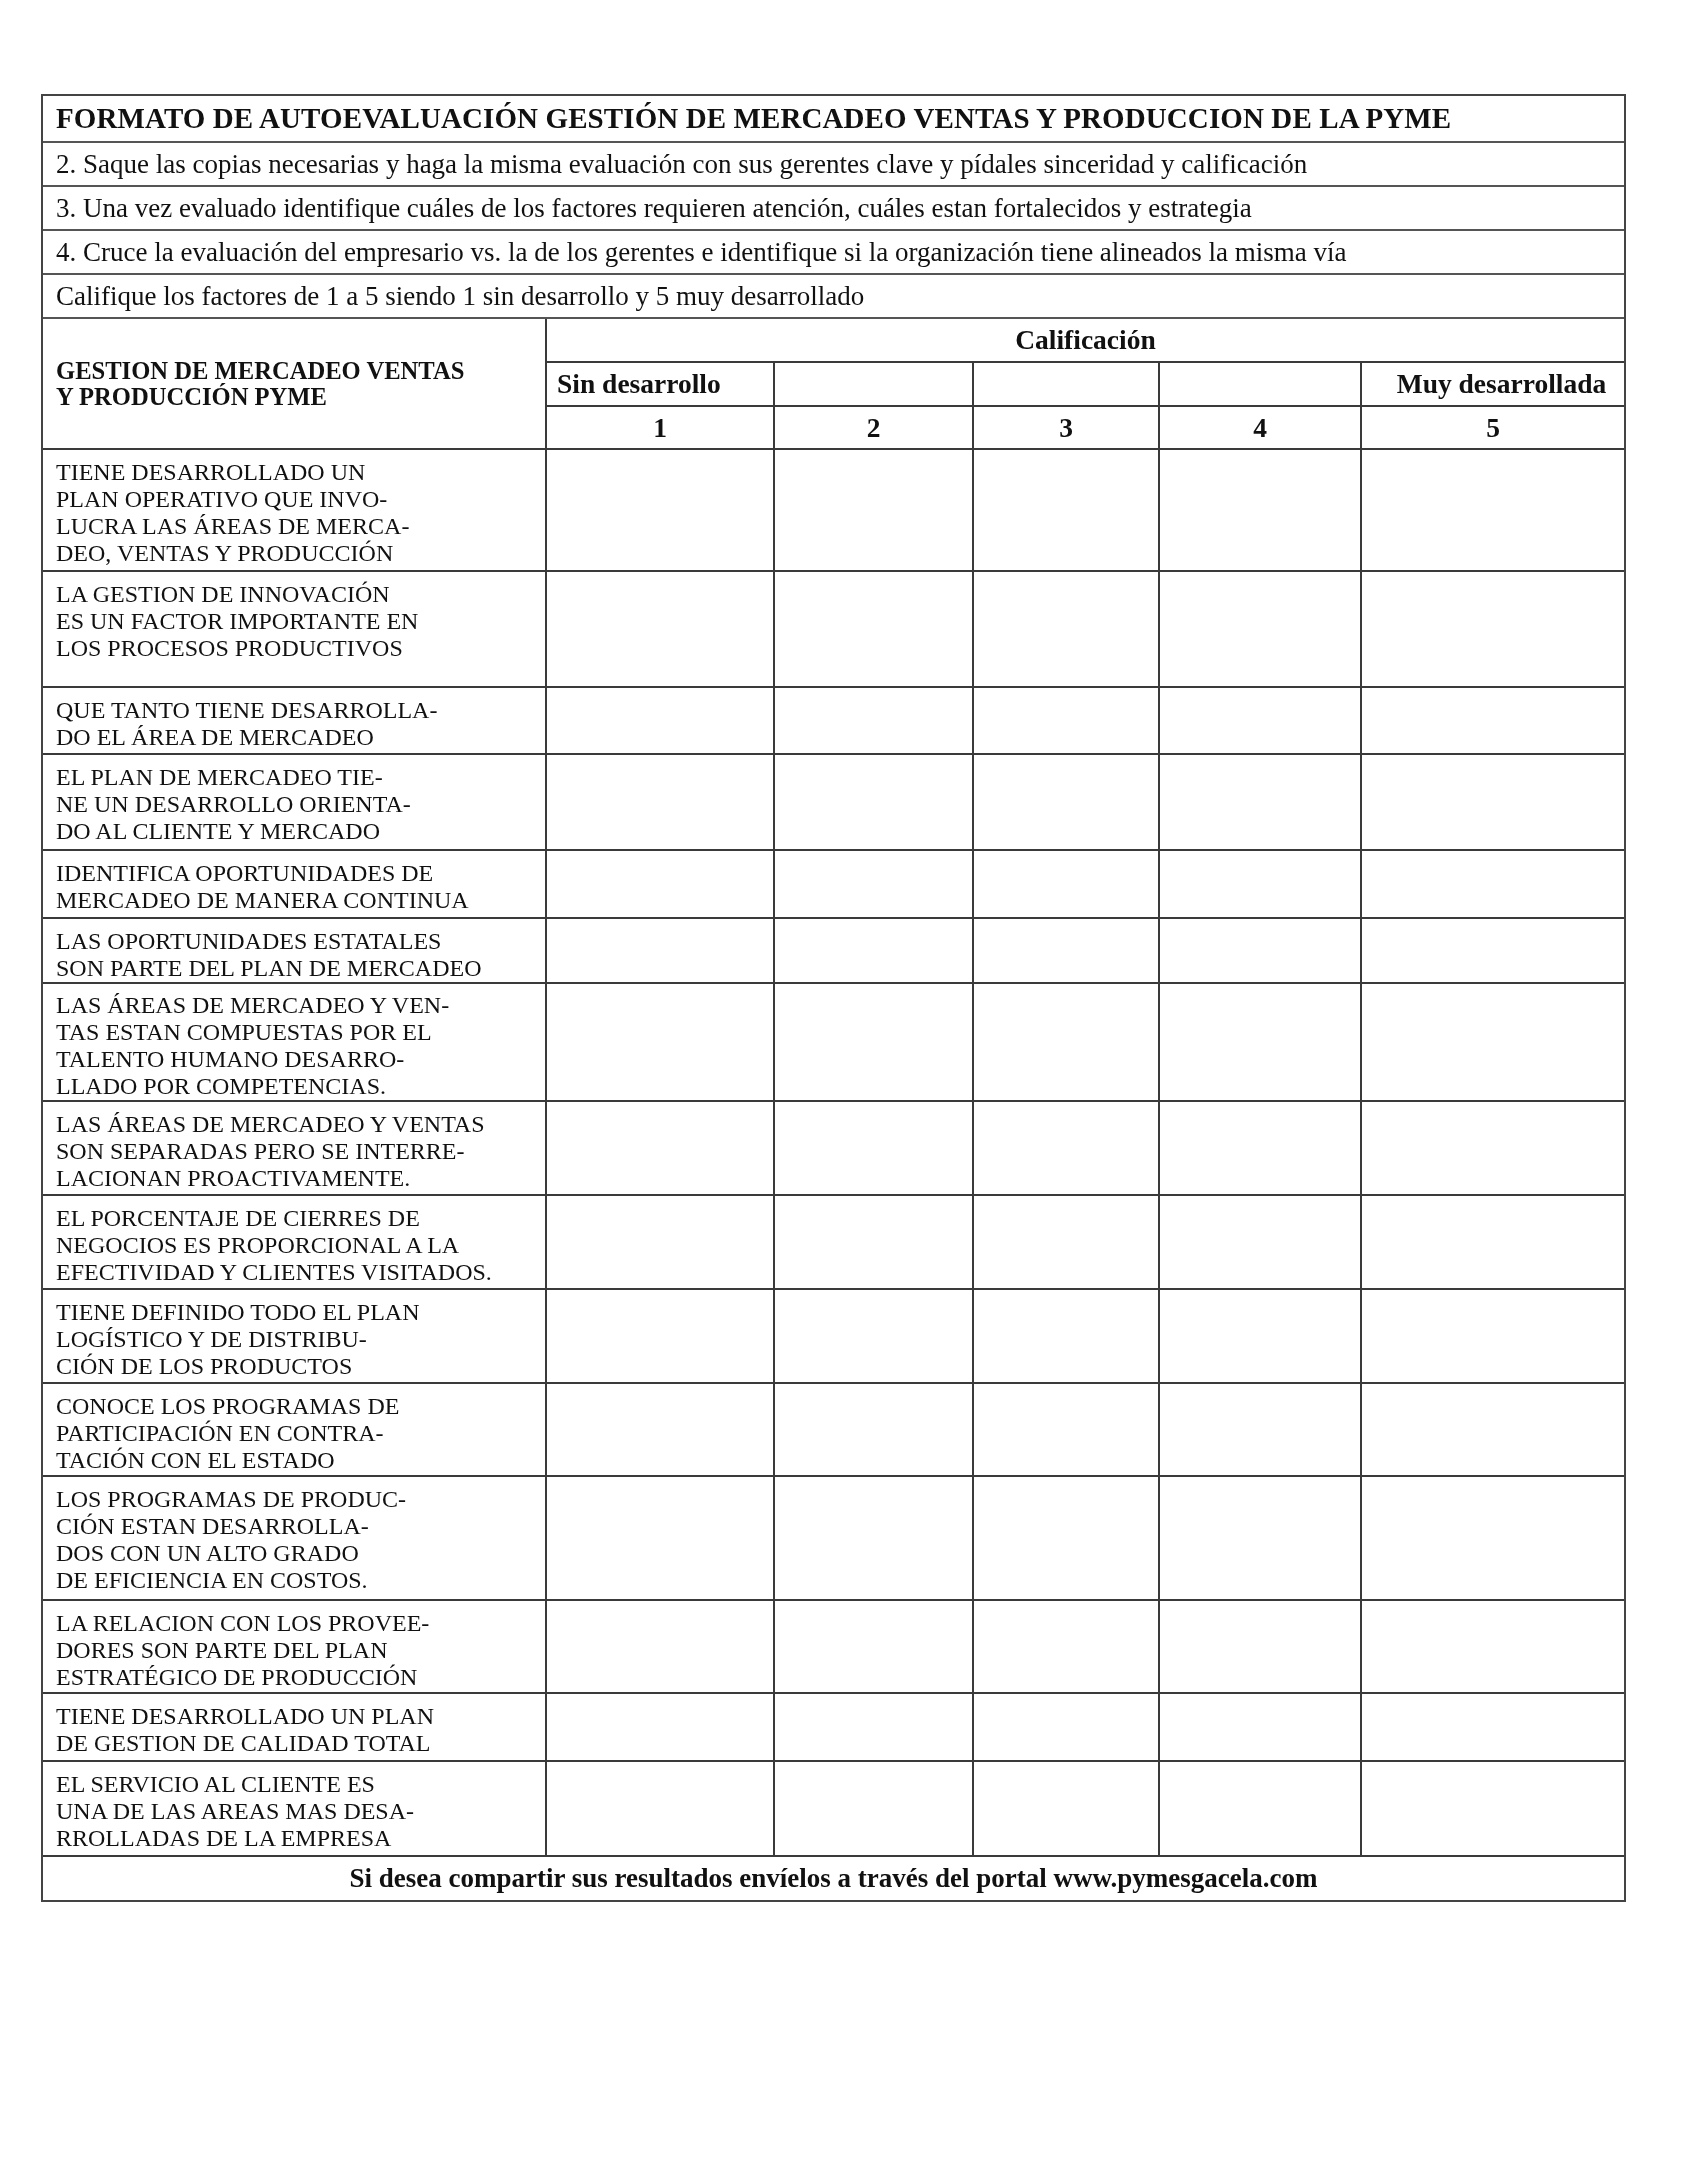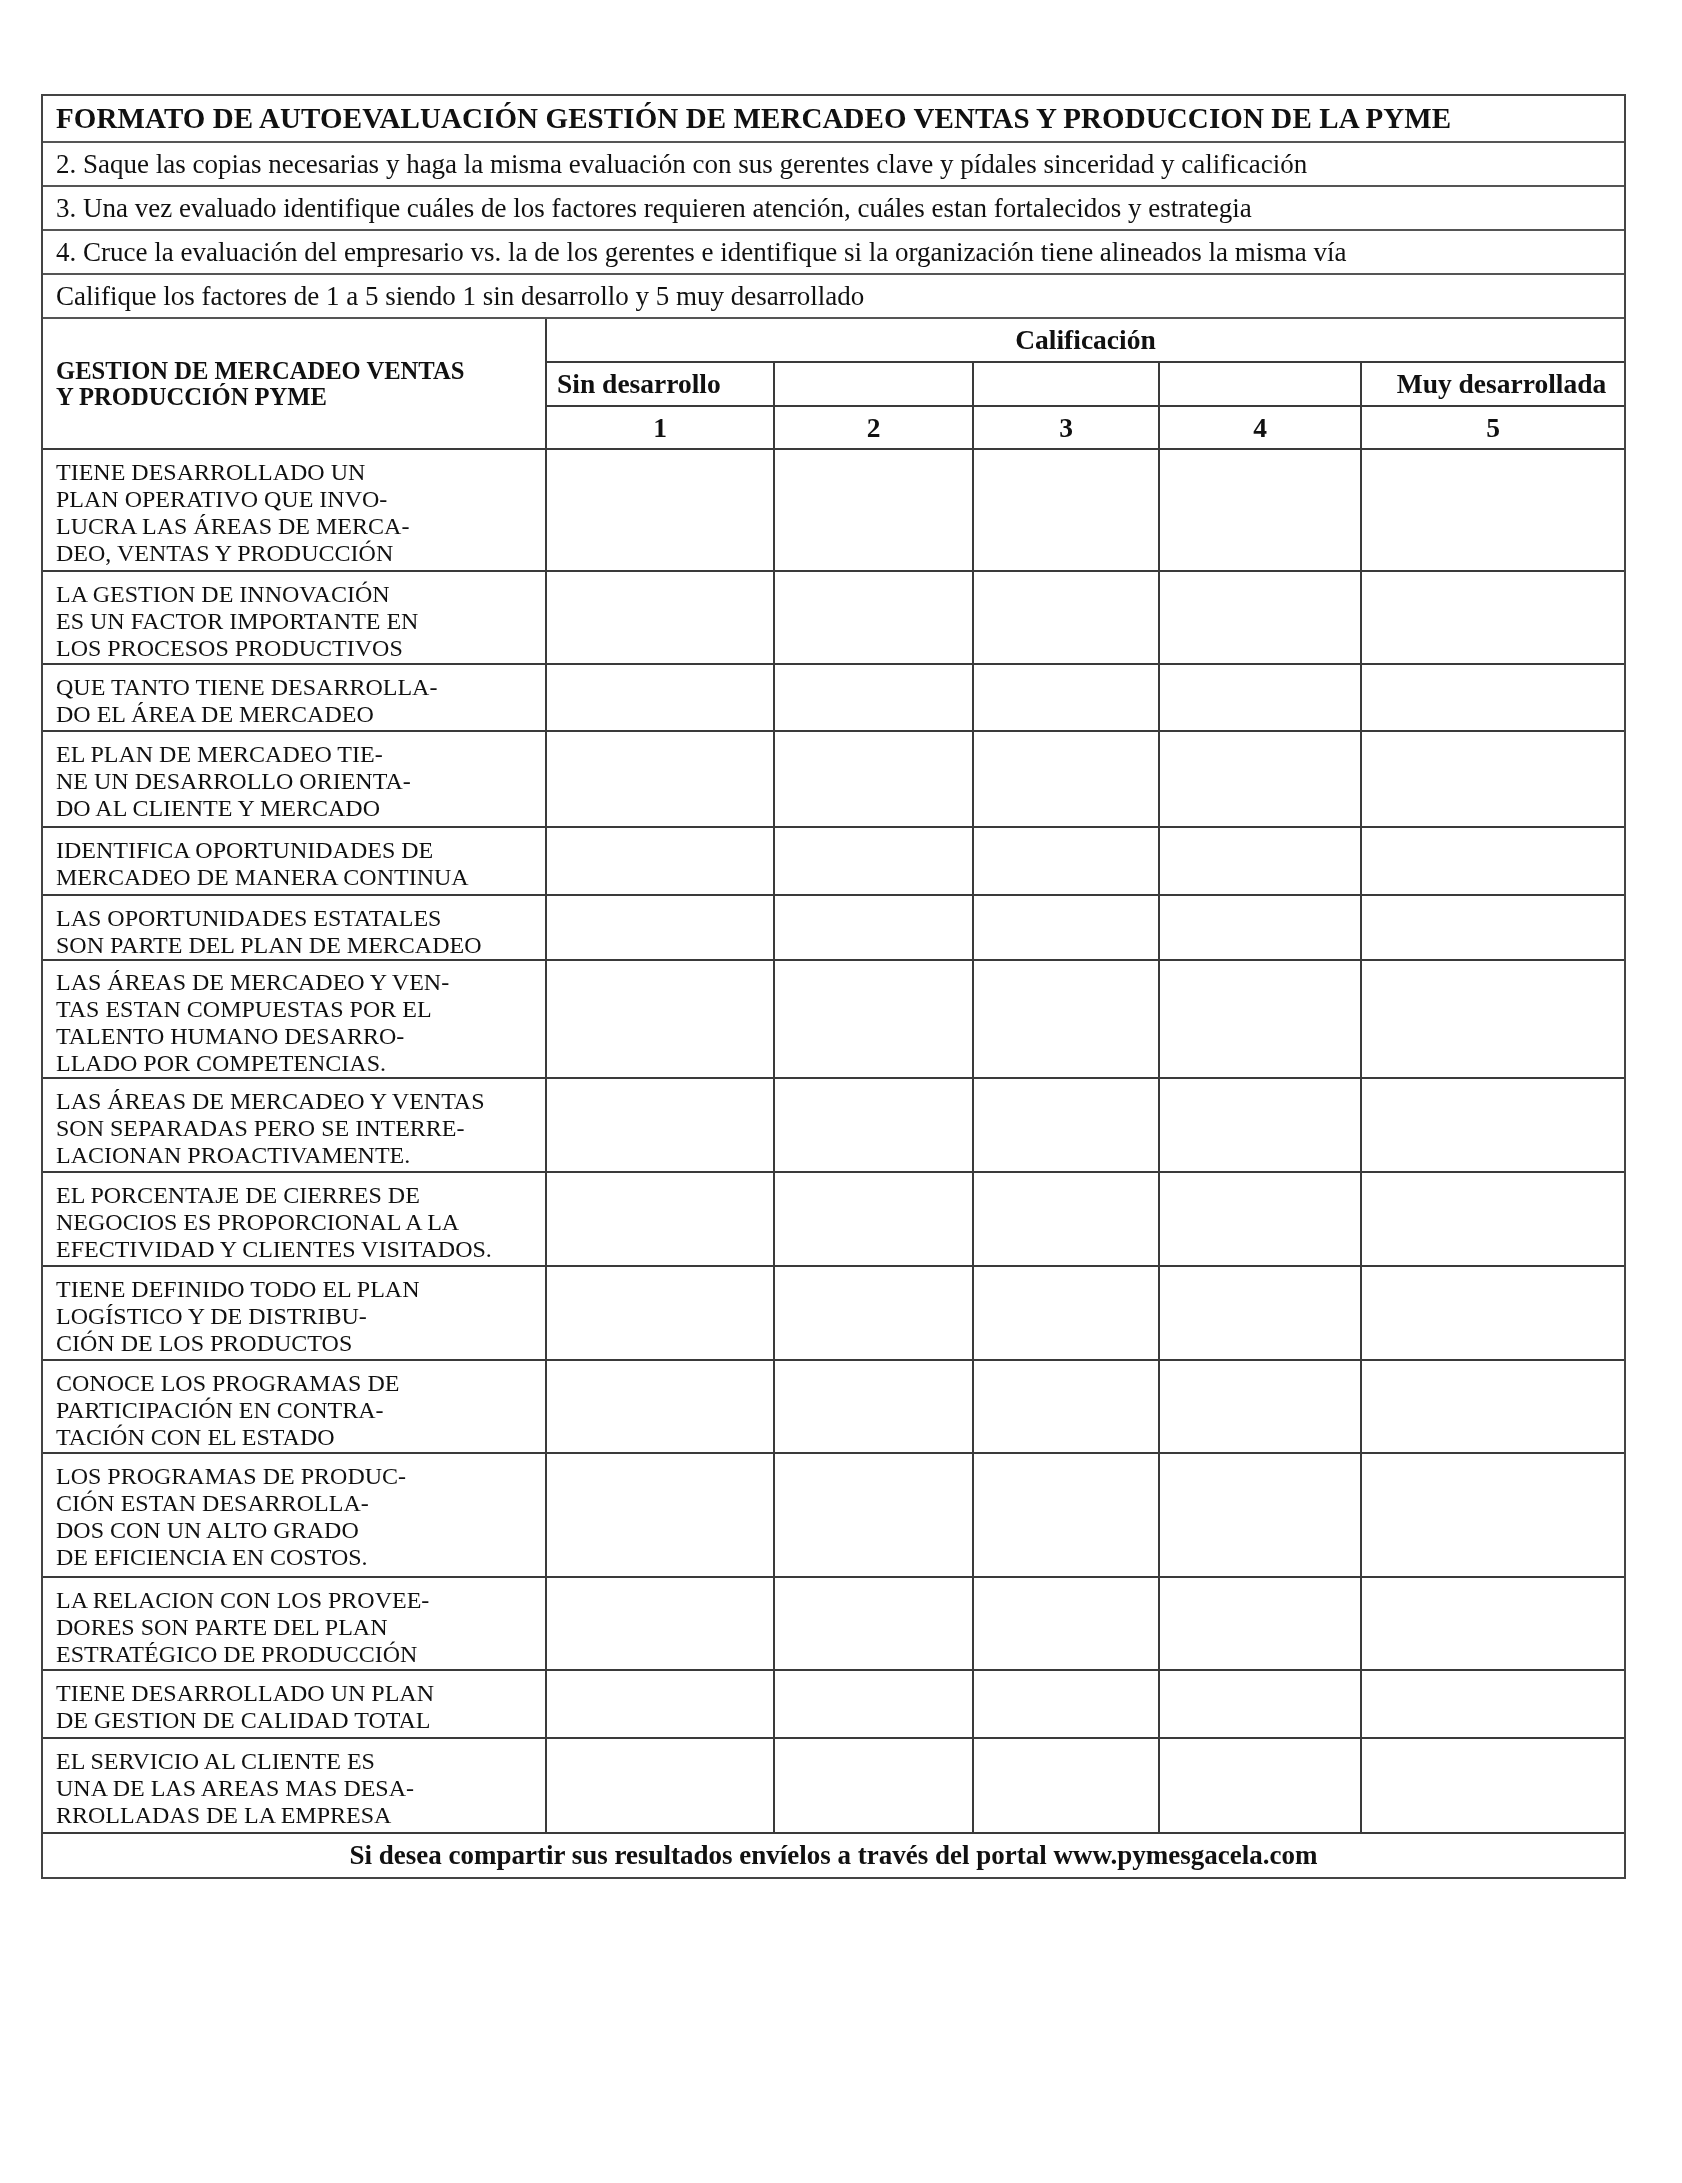--- a/index.html
+++ b/index.html
@@ -72,21 +72,21 @@
           <td class="factor">TIENE DESARROLLADO  UN
 PLAN OPERATIVO QUE INVO-
 LUCRA LAS ÁREAS DE MERCA-
 DEO, VENTAS Y PRODUCCIÓN</td>
           <td class="rate-cell"></td>
           <td class="rate-cell"></td>
           <td class="rate-cell"></td>
           <td class="rate-cell"></td>
           <td class="rate-cell"></td>
         </tr>
-        <tr style="height: 93px;">
+        <tr style="height: 116px;">
           <td class="factor">LA GESTION DE INNOVACIÓN
 ES UN FACTOR IMPORTANTE EN
 LOS PROCESOS PRODUCTIVOS</td>
           <td class="rate-cell"></td>
           <td class="rate-cell"></td>
           <td class="rate-cell"></td>
           <td class="rate-cell"></td>
           <td class="rate-cell"></td>
         </tr>
         <tr style="height: 67px;">

